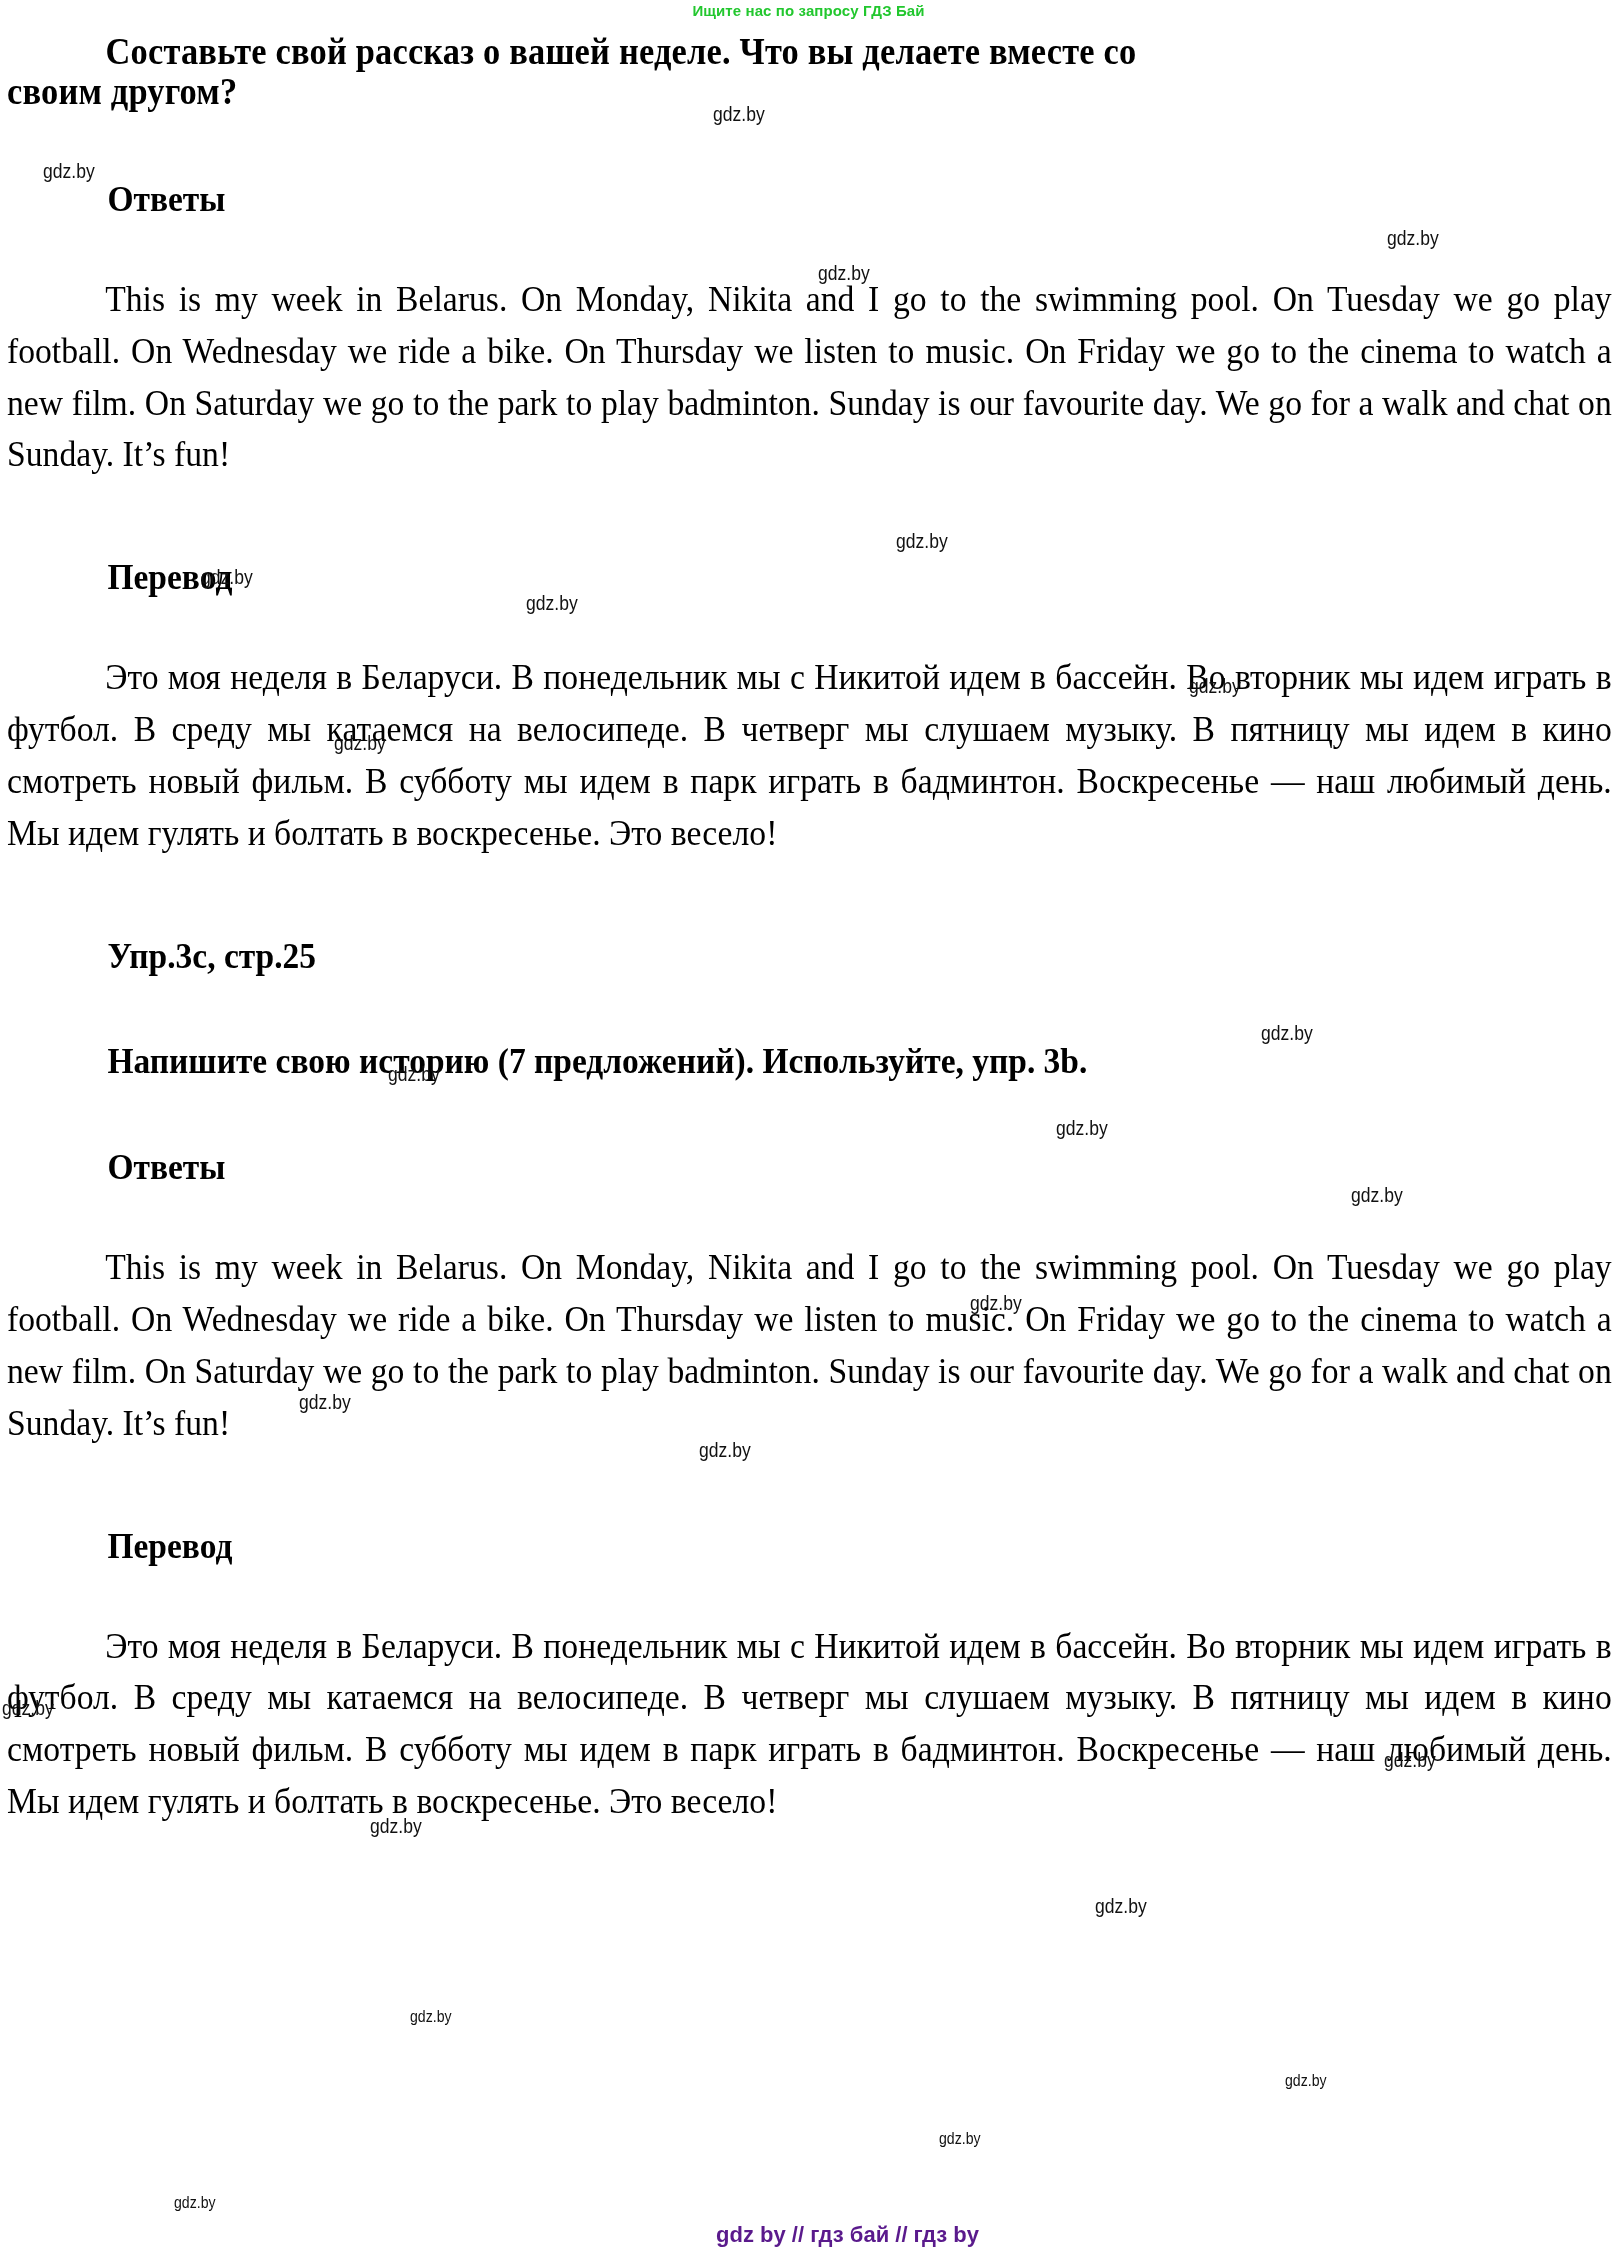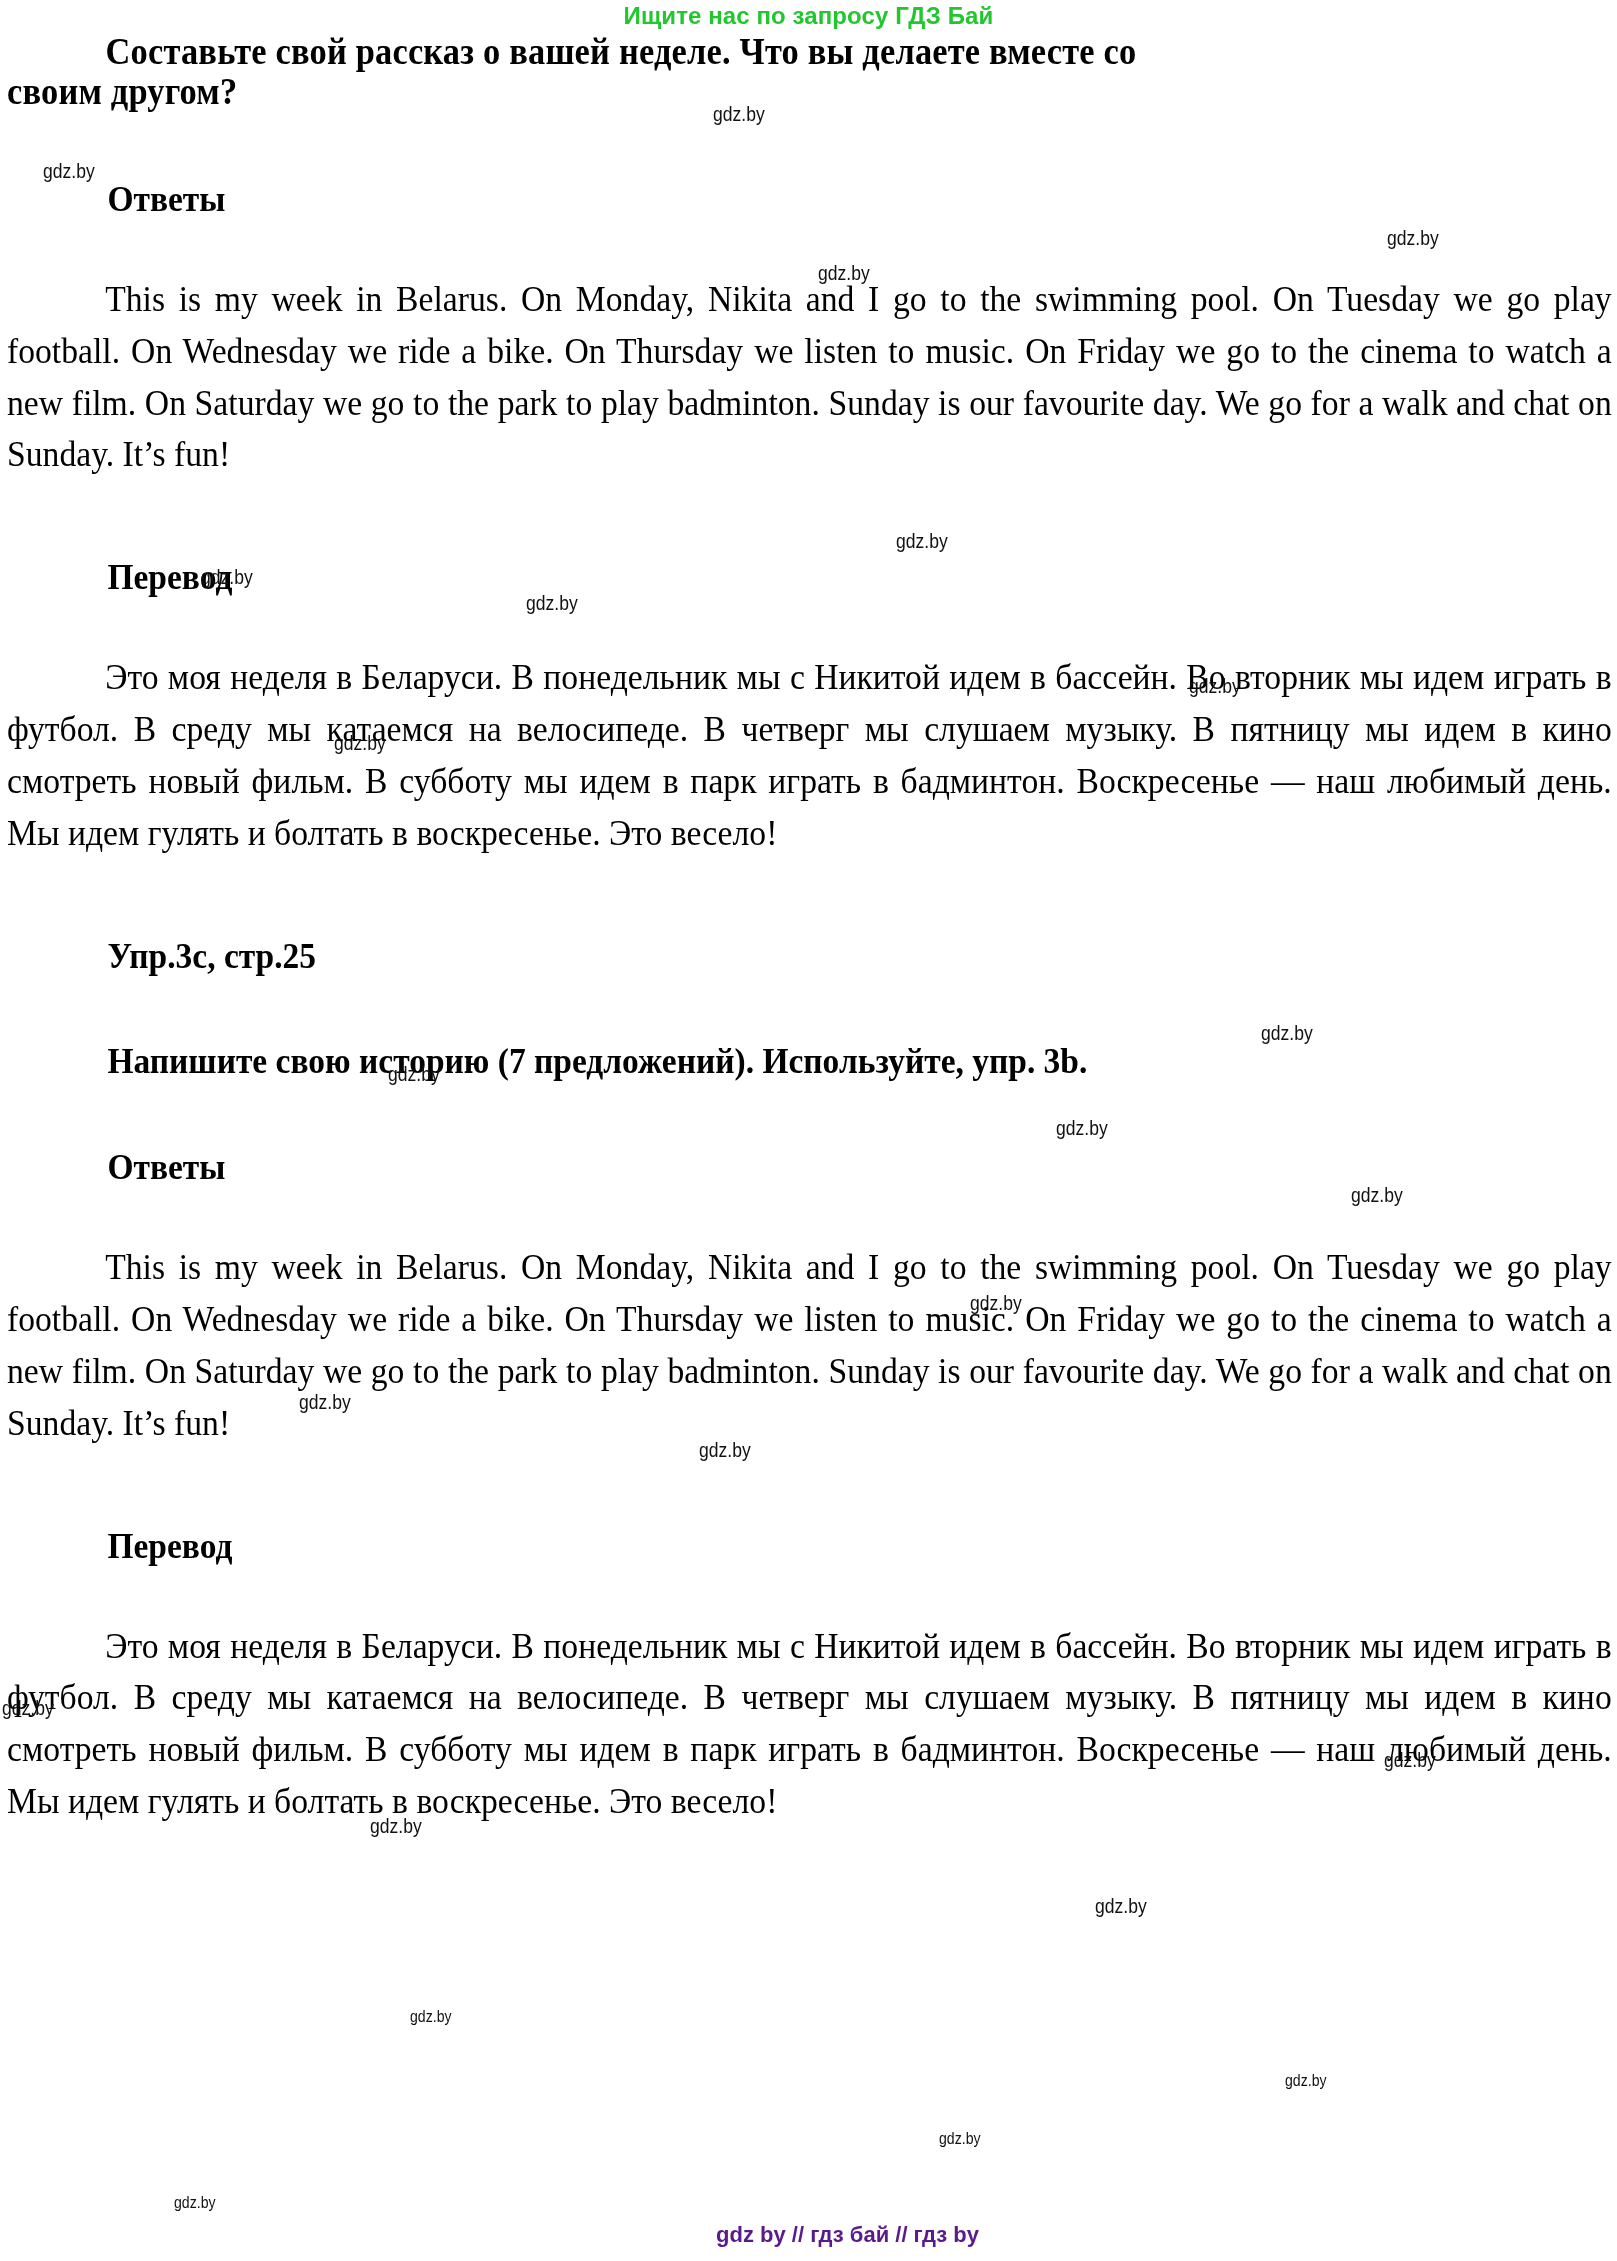--- a/index.html
+++ b/index.html
@@ -24,21 +24,21 @@
   
   .promo {
     position: absolute;
     top: 1.6px;
     left: 0;
     width: 100%;
     text-align: center;
     color: #22c72e;
     font-family: "Liberation Sans", "DejaVu Sans", sans-serif;
     font-weight: bold;
-    font-size: 24px;
+    font-size: 15px;
     letter-spacing: 0.1px;
     white-space: nowrap;
   }
 
   
   .footer {
     position: absolute;
     bottom: 13px;
     left: 0;
     width: 100%;

